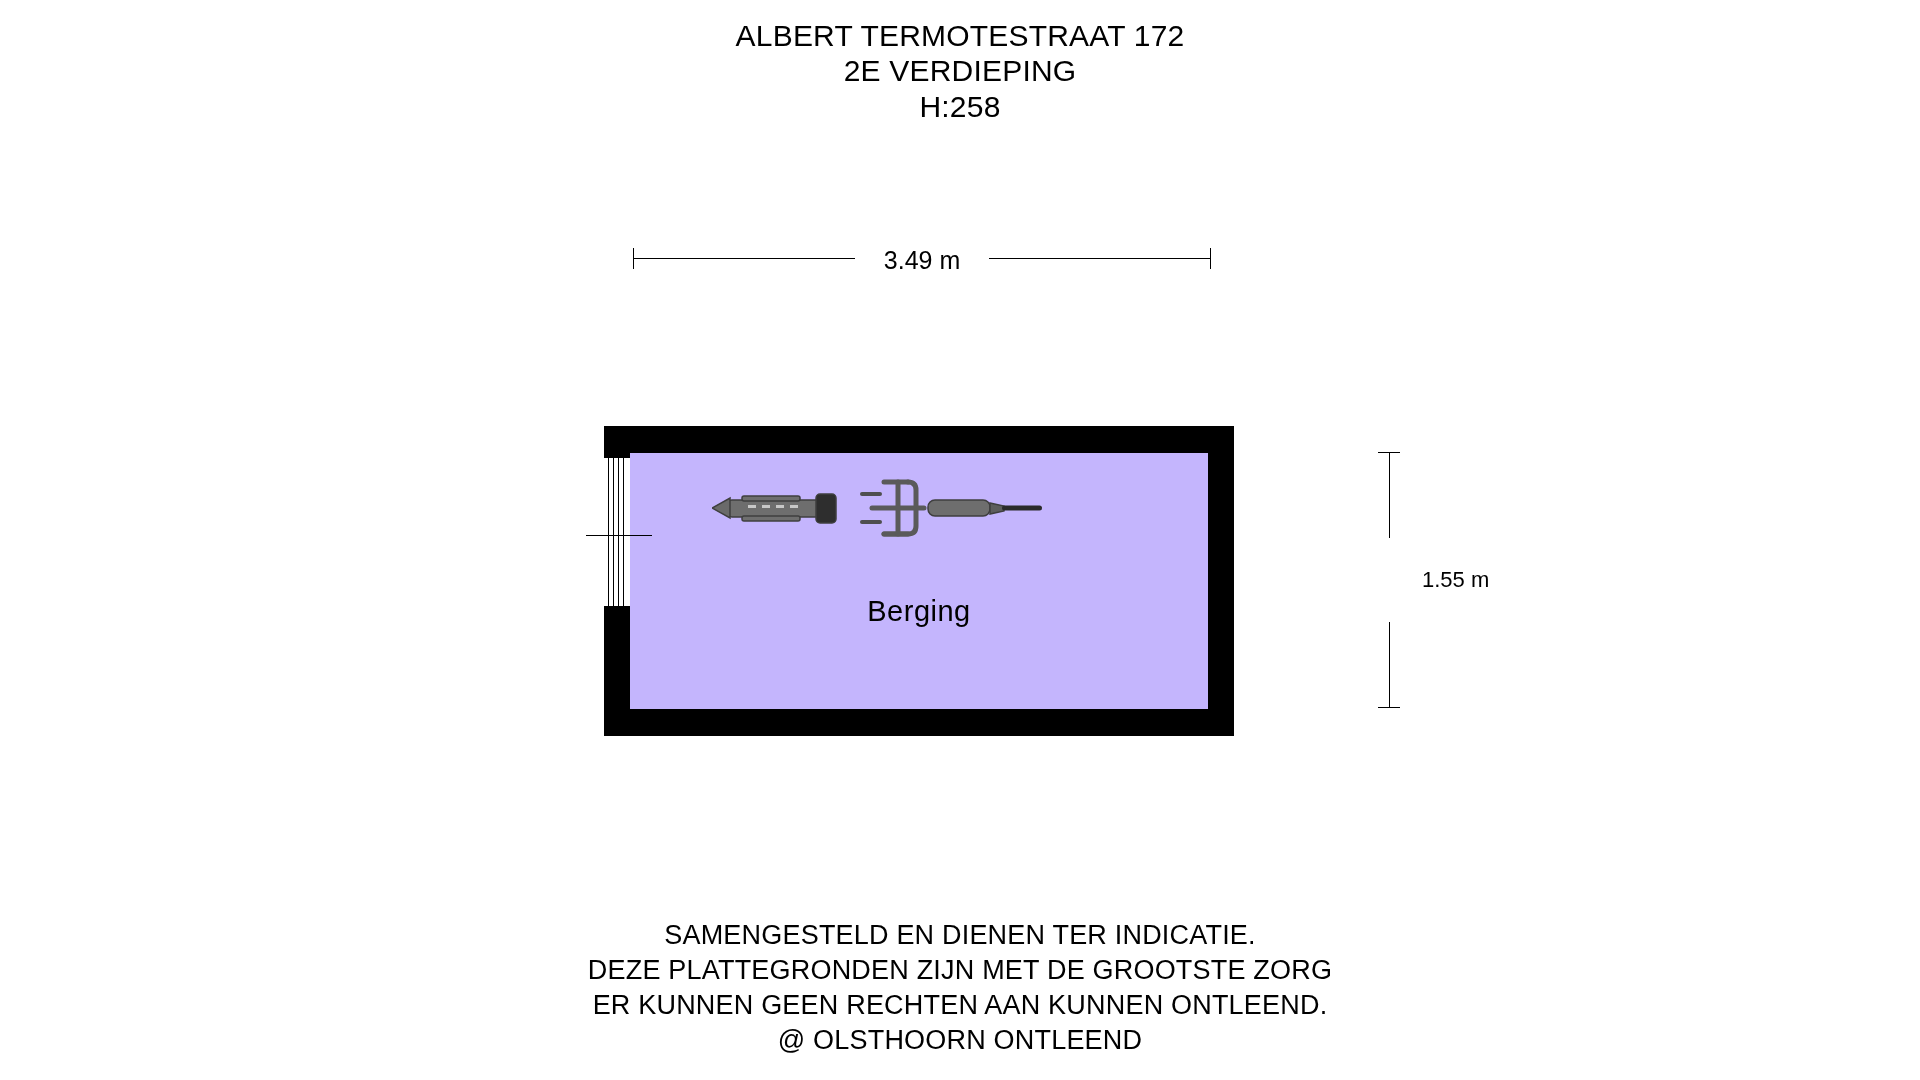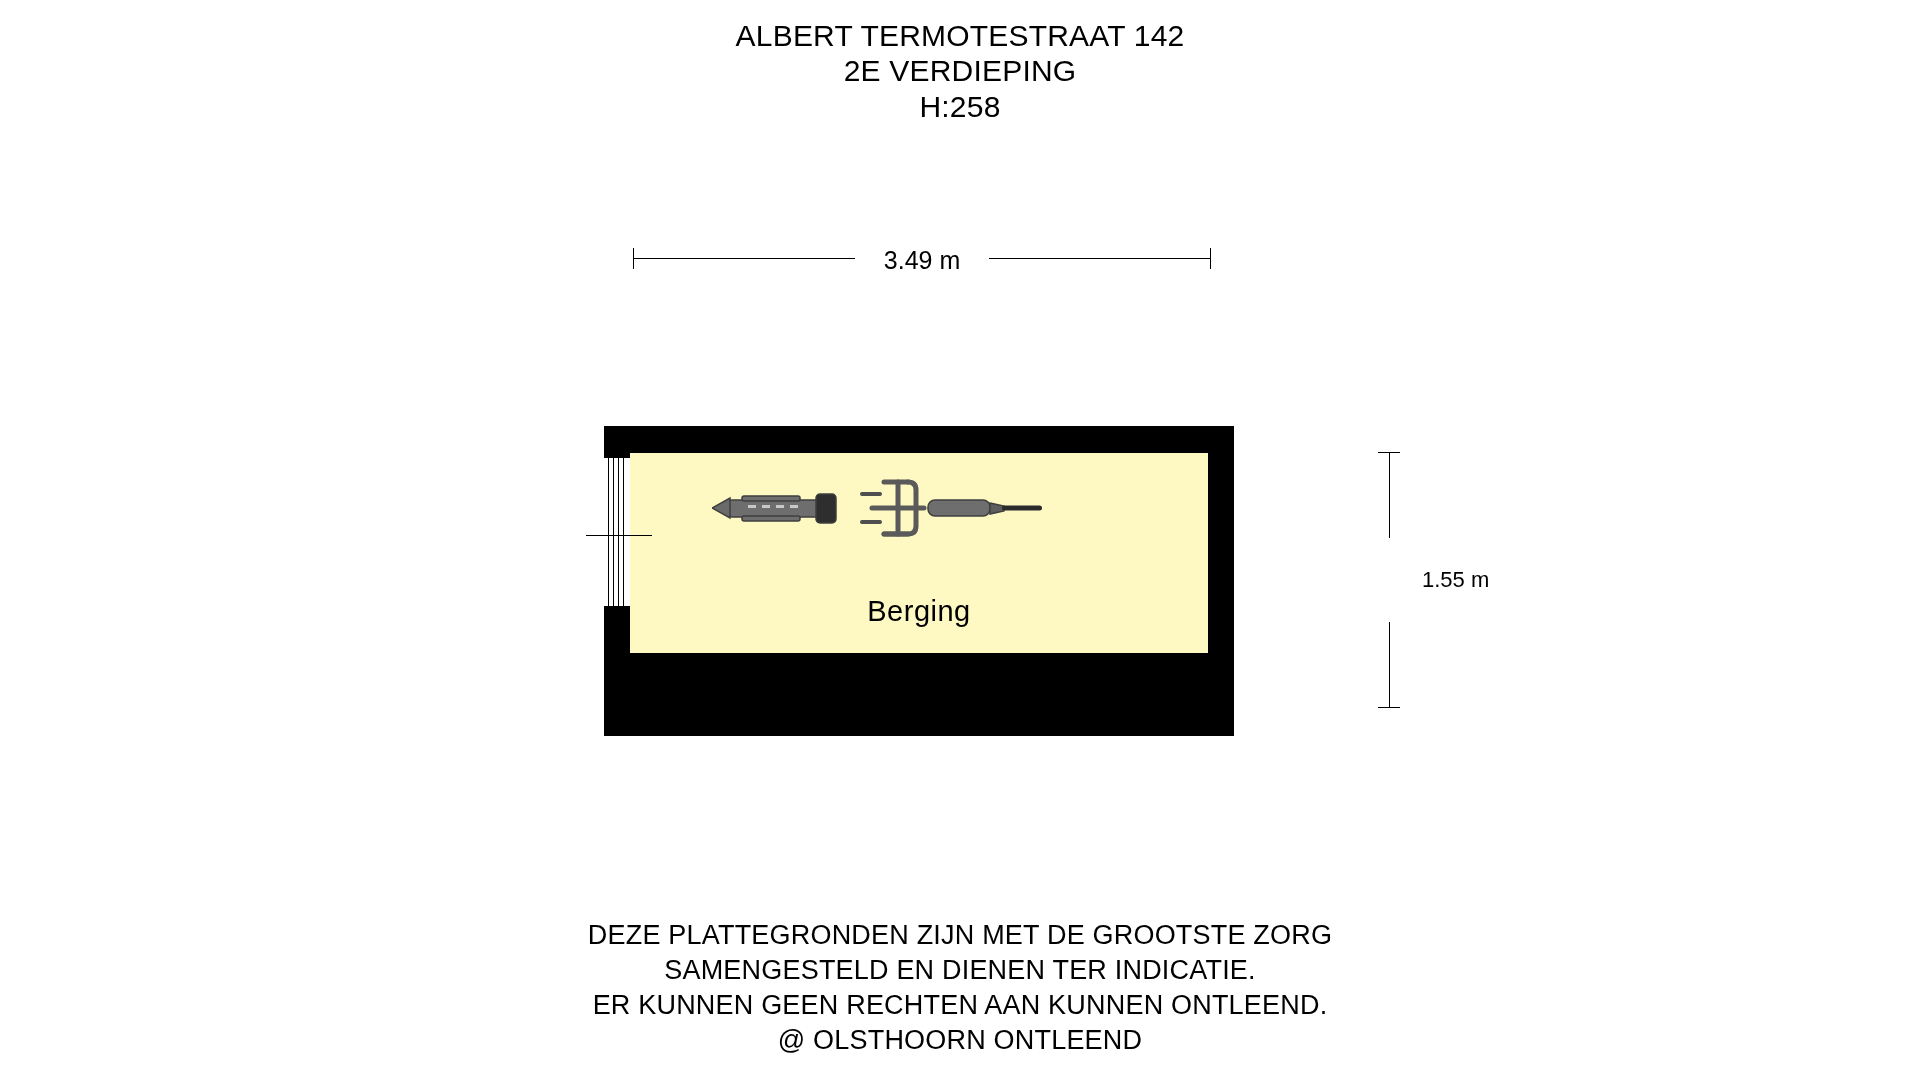--- a/index.html
+++ b/index.html
@@ -118,22 +118,22 @@
     top: 426px;
     width: 630px;
     height: 310px;
     background: #000000;
   }
   #room-inner {
     position: absolute;
     left: 26px;
     top: 27px;
     width: 578px;
-    height: 200px;
-    background: #fef9c3;
+    height: 256px;
+    background: #c4b5fd;
   }
   #room-label {
     position: absolute;
     left: 0;
     top: 142px;
     width: 100%;
     text-align: center;
     font-size: 29px;
     letter-spacing: 0.5px;
   }
@@ -195,21 +195,21 @@
   #disclaimer .disc-line {
     font-size: 27px;
     letter-spacing: 0.2px;
     white-space: pre;
   }
 </style>
 </head>
 <body>
 
 <div id="title-block">
-  <div class="title-line">ALBERT TERMOTESTRAAT 142</div>
+  <div class="title-line">ALBERT TERMOTESTRAAT 172</div>
   <div class="title-line">2E VERDIEPING</div>
   <div class="title-line">H:258</div>
 </div>
 
 <div id="floorplan">
 
   <div id="dim-top">
     <div class="tick left"></div>
     <div class="tick right"></div>
     <div class="rule l"></div>
@@ -277,17 +277,17 @@
         <polygon points="278,31 292,34 292,39 278,42" fill="#5d5d5d"></polygon>
       </g>
 
       <rect x="290" y="33.5" width="40" height="5" rx="2.5" fill="#2b2b2b"></rect>
     </svg>
   </div>
 
 </div>
 
 <div id="disclaimer">
+  <div class="disc-line">SAMENGESTELD EN DIENEN TER INDICATIE.</div>
   <div class="disc-line">DEZE PLATTEGRONDEN ZIJN MET DE GROOTSTE ZORG</div>
-  <div class="disc-line">SAMENGESTELD EN DIENEN TER INDICATIE.</div>
   <div class="disc-line">ER KUNNEN GEEN RECHTEN AAN KUNNEN ONTLEEND.</div>
   <div class="disc-line">@ OLSTHOORN ONTLEEND</div>
 </div>
 
 </body></html>

